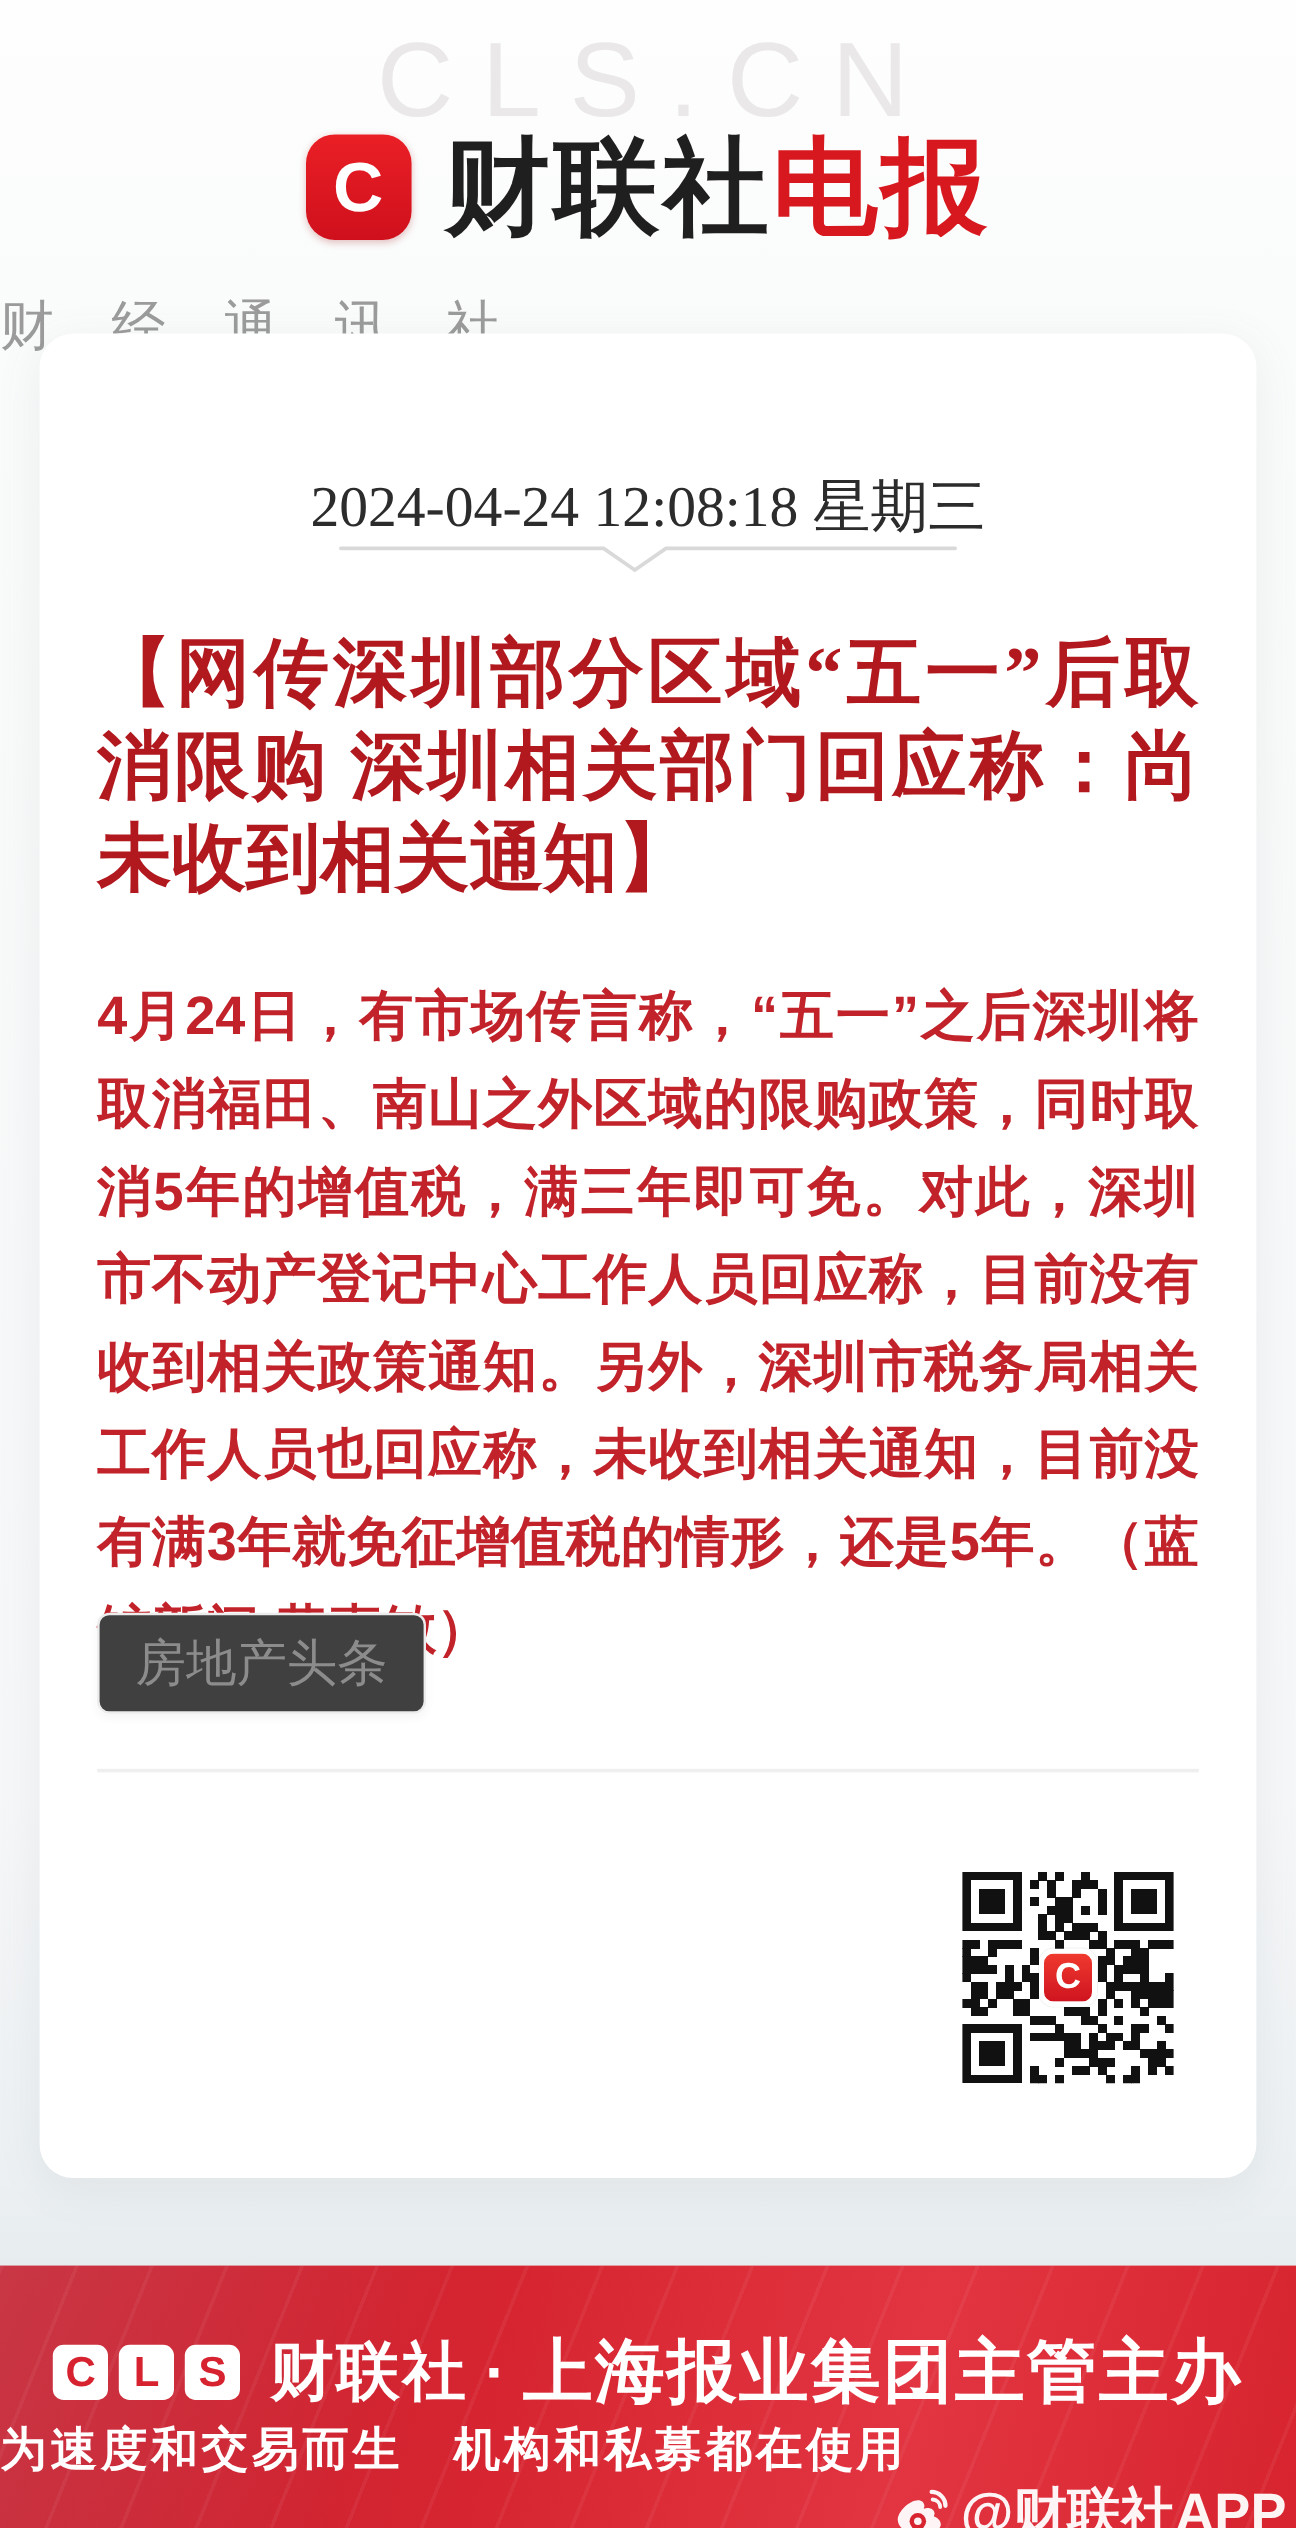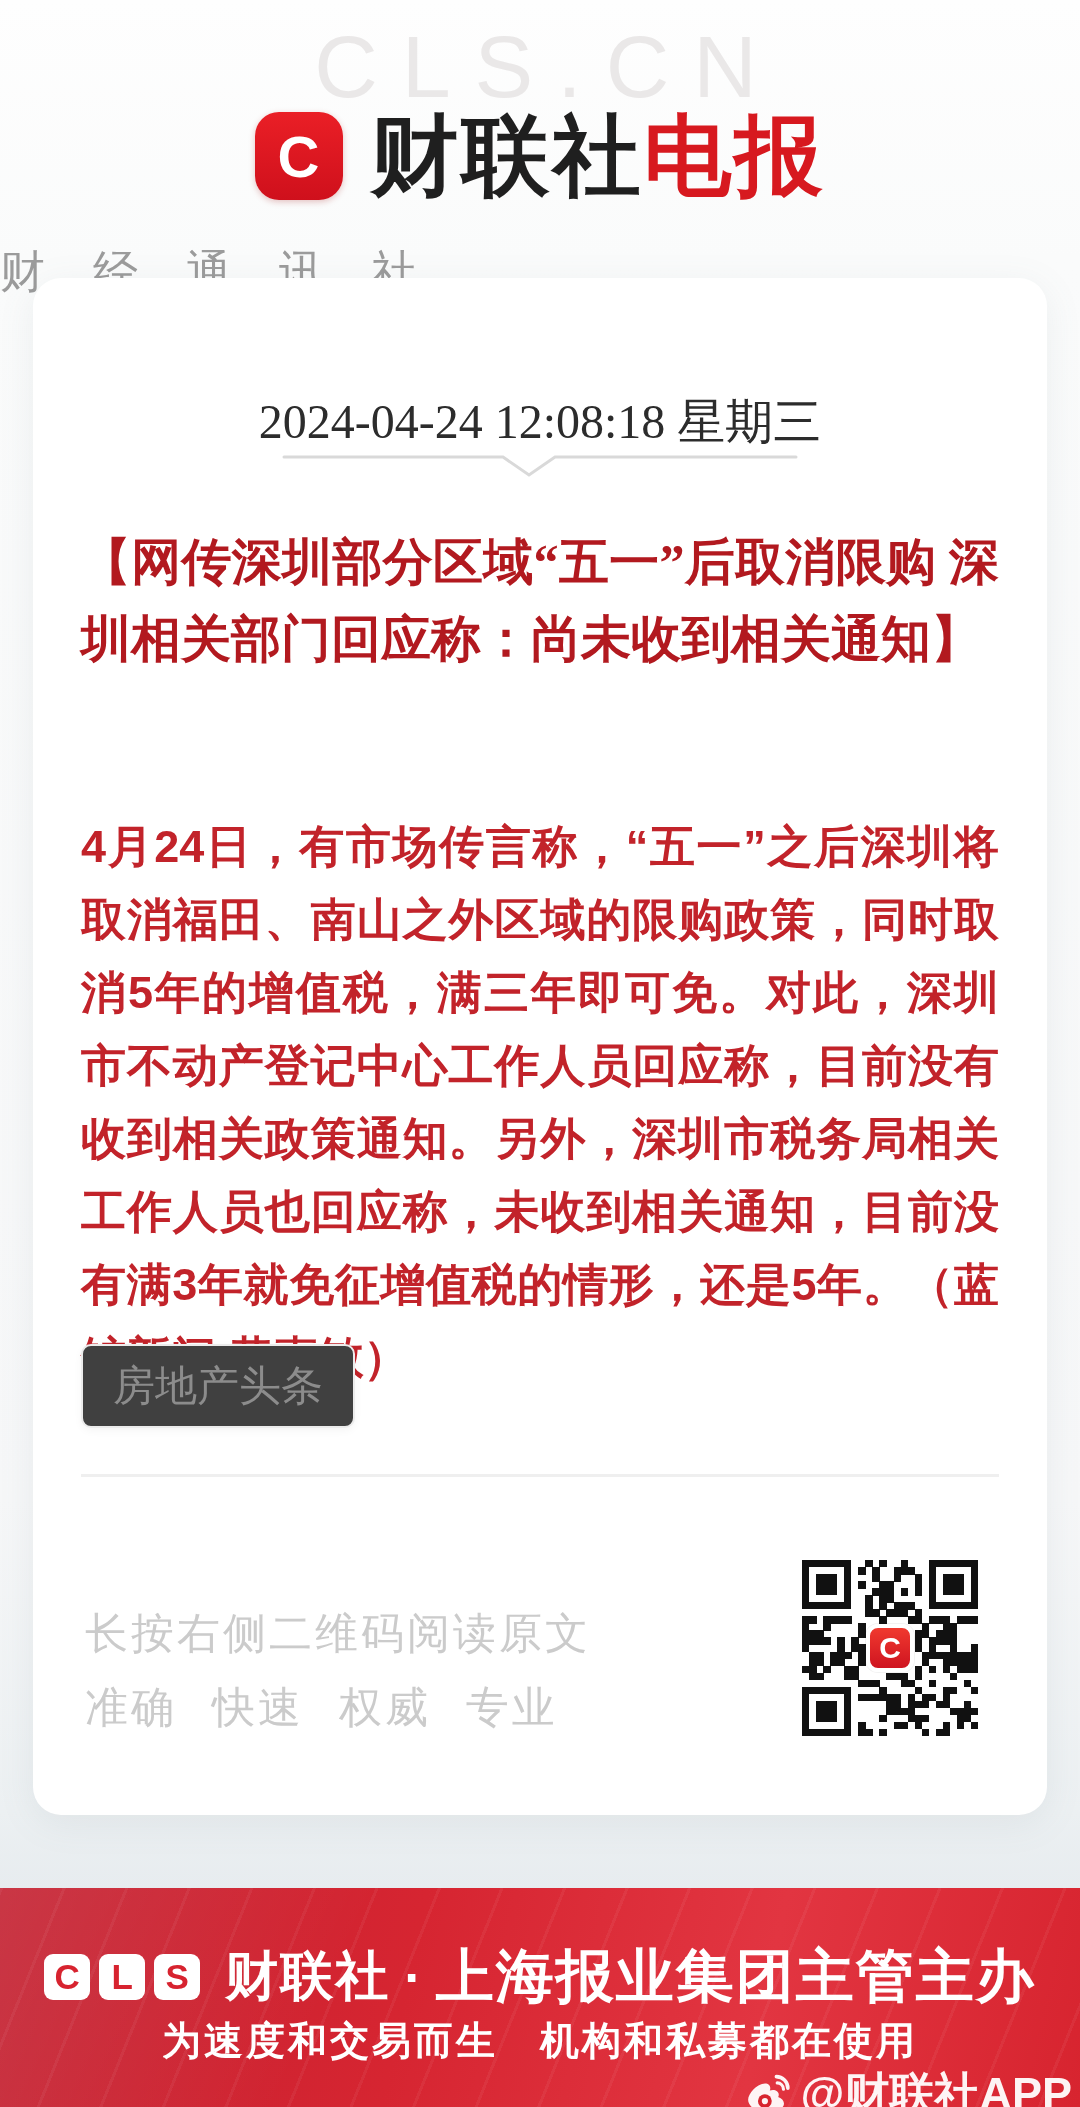--- a/index.html
+++ b/index.html
@@ -45,21 +45,21 @@
     box-shadow:0 8px 36px rgba(110,125,140,.10);
   }
   .date {
     position:absolute; top:112px; left:0; width:100%; text-align:center;
     font-family:"Liberation Serif", serif; font-size:48px; color:#2c2c2c;
   }
   .notch { position:absolute; top:176px; left:50%; transform:translateX(-50%); }
   .title {
     position:absolute; top:246px; left:48px; width:918px;
     font-family:"Liberation Serif", serif; font-weight:700;
-    font-size:50px; line-height:77px; color:#b2191f;
+    font-size:62px; line-height:77px; color:#b2191f;
     text-align:justify; text-justify:inter-character;
   }
   .news-body {
     position:absolute; top:532px; left:48px; width:918px;
     font-size:45px; line-height:73px; font-weight:700; color:#c2232a;
     text-align:justify; text-justify:inter-character;
   }
   .tag {
     position:absolute; top:1066px; left:48px; display:inline-block;
     padding:12px 30px; border:2px solid #ececec; border-radius:10px;
@@ -101,21 +101,21 @@
   }
   .cls-box {
     width:46px; height:46px; border-radius:9px; background:#fff; margin-right:9px;
     display:flex; align-items:center; justify-content:center;
     color:#d7232f; font-size:35px; font-weight:900;
   }
   .bbrand { color:#fff; font-size:53px; font-weight:900; margin-left:16px; letter-spacing:2px; }
   .bsep   { color:#fff; font-size:53px; font-weight:900; margin:0 14px; }
   .borg   { color:#fff; font-size:58px; font-weight:900; letter-spacing:2px; }
   .b2 {
-    position:absolute; top:126px; left:0; width:100%; text-align:center;
+    position:absolute; top:126px; left:0; width:100%; 
     color:#fff; font-size:39px; font-weight:700; letter-spacing:3px; word-spacing:28px;
   }
   .wmk { position:absolute; display:flex; align-items:center; gap:10px; white-space:nowrap; }
   .wmk.wechat { top:146px; right:36px; color:rgba(255,221,221,.85); font-size:43px; font-weight:700; }
   .wmk.weibo  { top:176px; right:8px;  color:rgba(255,255,255,.95); font-size:45px; font-weight:700; }
   .wmk svg { flex:0 0 auto; }
 </style>
 </head>
 <body>
 
@@ -138,24 +138,20 @@
     <svg class="notch" width="516" height="26" viewBox="0 0 516 26">
       <path d="M2 3 H221 L247 21 L273 3 H514" fill="none" stroke="#d9d9d9" stroke-width="3" stroke-linecap="round"></path>
     </svg>
 
     <div class="title">【网传深圳部分区域“五一”后取消限购 深圳相关部门回应称：尚未收到相关通知】</div>
     <div class="news-body">4月24日，有市场传言称，“五一”之后深圳将取消福田、南山之外区域的限购政策，同时取消5年的增值税，满三年即可免。对此，深圳市不动产登记中心工作人员回应称，目前没有收到相关政策通知。另外，深圳市税务局相关工作人员也回应称，未收到相关通知，目前没有满3年就免征增值税的情形，还是5年。（蓝鲸新闻 黄嘉敏）</div>
 
     <div class="tag">房地产头条</div>
     <div class="hr"></div>
 
-    <div class="hint">
-      <div>长按右侧二维码阅读原文</div>
-      <div class="hint2">准确 快速 权威 专业</div>
-    </div>
 
     <div class="qr">
       <svg viewBox="0 0 25 25">
           <rect x="9" y="0" width="1.06" height="1.06" fill="#111"></rect>
           <rect x="11" y="0" width="1.06" height="1.06" fill="#111"></rect>
           <rect x="14" y="0" width="1.06" height="1.06" fill="#111"></rect>
           <rect x="8" y="1" width="1.06" height="1.06" fill="#111"></rect>
           <rect x="10" y="1" width="1.06" height="1.06" fill="#111"></rect>
           <rect x="13" y="1" width="1.06" height="1.06" fill="#111"></rect>
           <rect x="14" y="1" width="1.06" height="1.06" fill="#111"></rect>

